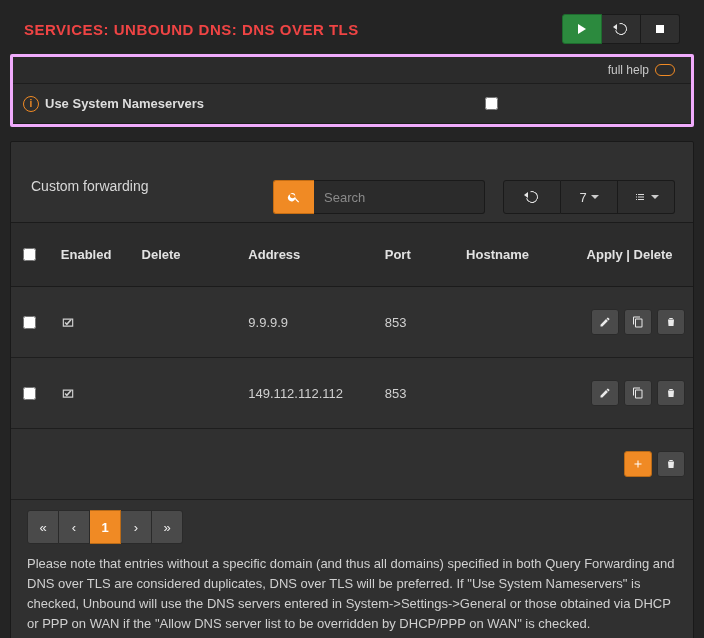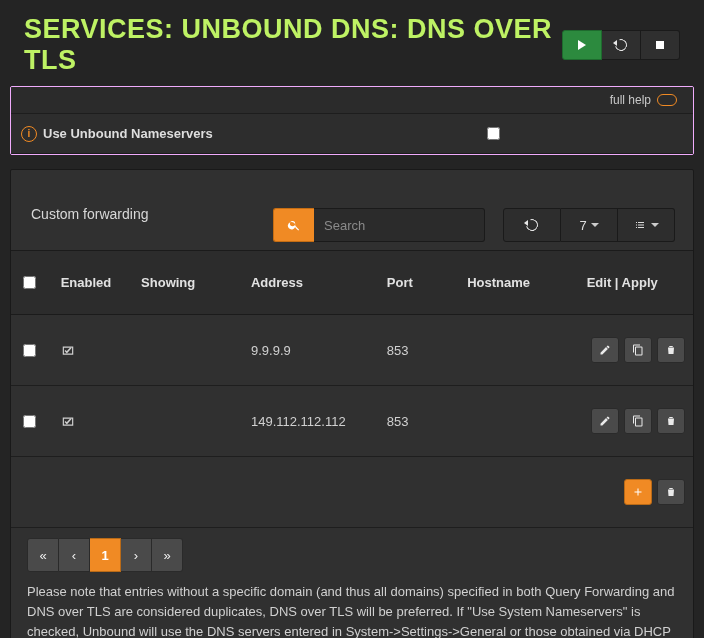--- a/index.html
+++ b/index.html
@@ -15,34 +15,34 @@
     --btn:#2f2f2f;
     --btn-border:#1a1a1a;
     --btn-gray:#555555;
     --row-hover:#353535;
   }
   html,body{margin:0;padding:0;background:var(--bg);color:var(--text);font-family:"Segoe UI",Arial,sans-serif;font-size:13px;}
   body{width:704px;}
   .page{padding:0 0 20px 0;}
   
   .page-header{display:flex;align-items:center;justify-content:space-between;padding:14px 24px 10px 24px;}
-  .page-title{font-size:27px;font-weight:700;color:#bef264;letter-spacing:0.5px;}
+  .page-title{font-size:15px;font-weight:700;color:#ef4444;letter-spacing:0.5px;}
   .svc-btn-group{display:flex;gap:0;}
   .svc-btn{width:38px;height:28px;border:1px solid var(--btn-border);background:var(--btn);display:flex;align-items:center;justify-content:center;cursor:pointer;}
   .svc-btn.green{background:#2c8a3e;border-color:#1e6b2e;}
   .svc-btn + .svc-btn{border-left:none;}
   .svc-btn:first-child{border-radius:3px 0 0 3px;}
   .svc-btn:last-child{border-radius:0 3px 3px 0;}
   .tri-play{width:0;height:0;border-left:8px solid #fff;border-top:5px solid transparent;border-bottom:5px solid transparent;}
   .icon-stop{width:8px;height:8px;background:#fff;}
   .icon-reload{width:12px;height:12px;position:relative;}
   .icon-reload::before{content:"";position:absolute;inset:0;border:1.5px solid #e8e8e8;border-radius:50%;border-left-color:transparent;transform:rotate(30deg);}
   .icon-reload::after{content:"";position:absolute;left:-2px;top:1px;width:0;height:0;border-right:4px solid #e8e8e8;border-top:3px solid transparent;border-bottom:3px solid transparent;}
   
-  .card{margin:0 10px 14px 10px;border:1px solid #f0abfc;border-radius:2px;background:var(--panel);overflow:hidden;}
+  .card{margin:0 10px 14px 10px;border:3px solid #f0abfc;border-radius:2px;background:var(--panel);overflow:hidden;}
   
   .help-row{display:flex;align-items:center;justify-content:flex-end;padding:6px 10px;background:#2b2b2b;border-bottom:1px solid #1d1d1d;font-size:12px;color:#c8c8c8;}
   .help-row span{margin-right:6px;}
   .toggle{position:relative;width:20px;height:12px;}
   .toggle::before{content:"";position:absolute;inset:0;border:1.5px solid var(--orange);border-radius:8px;}
   
   .ns-row{display:flex;align-items:center;padding:10px 10px;border-bottom:1px solid #1c1c1c;background:#2d2d2d;}
   .ns-label{display:flex;align-items:center;gap:6px;flex:1;font-weight:600;color:#dedede;font-size:13px;}
   .ns-label .info-icon{width:14px;height:14px;border:1.5px solid var(--orange);border-radius:50%;display:inline-flex;align-items:center;justify-content:center;color:var(--orange);font-size:10px;font-weight:700;}
   .ns-check-wrap{flex:0 0 200px;display:flex;align-items:center;justify-content:flex-start;}
@@ -121,21 +121,21 @@
   </div>
 
   <div class="card">
     <div class="help-row">
       <span>full help</span>
       <span class="toggle"></span>
     </div>
     <div class="ns-row">
       <div class="ns-label">
         <span class="info-icon">i</span>
-        <span>Use Unbound Nameservers</span>
+        <span>Use System Nameservers</span>
       </div>
       <div class="ns-check-wrap">
         <input type="checkbox" style="">
       </div>
     </div>
   </div>
 
   <div class="table-card">
     <div class="table-header">
       <div class="th-title">Custom forwarding</div>
@@ -165,25 +165,25 @@
           </div>
         </div>
       </div>
     </div>
 
     <table class="data">
       <thead>
         <tr>
           <th class="col-cb"><input type="checkbox" style=""></th>
           <th class="col-en">Enabled</th>
-          <th class="col-dom">Showing</th>
+          <th class="col-dom">Delete</th>
           <th class="col-addr">Address</th>
           <th class="col-port">Port</th>
           <th class="col-host">Hostname</th>
-          <th class="col-act">Edit | Apply</th>
+          <th class="col-act">Apply | Delete</th>
         </tr>
       </thead>
       <tbody id="table-body">
           <tr>
             <td class="col-cb"><input type="checkbox" style=""></td>
             <td class="col-en"><span class="check-icn"><svg width="14" height="14" viewBox="0 0 24 24">
                   <path fill="none" stroke="#d0d0d0" stroke-width="2" d="M4 7h16v12H4z"></path>
                   <path fill="none" stroke="#d0d0d0" stroke-width="2.5" d="M7 13l3 3 7-8"></path>
                 </svg></span></td>
             <td class="col-dom"></td>

